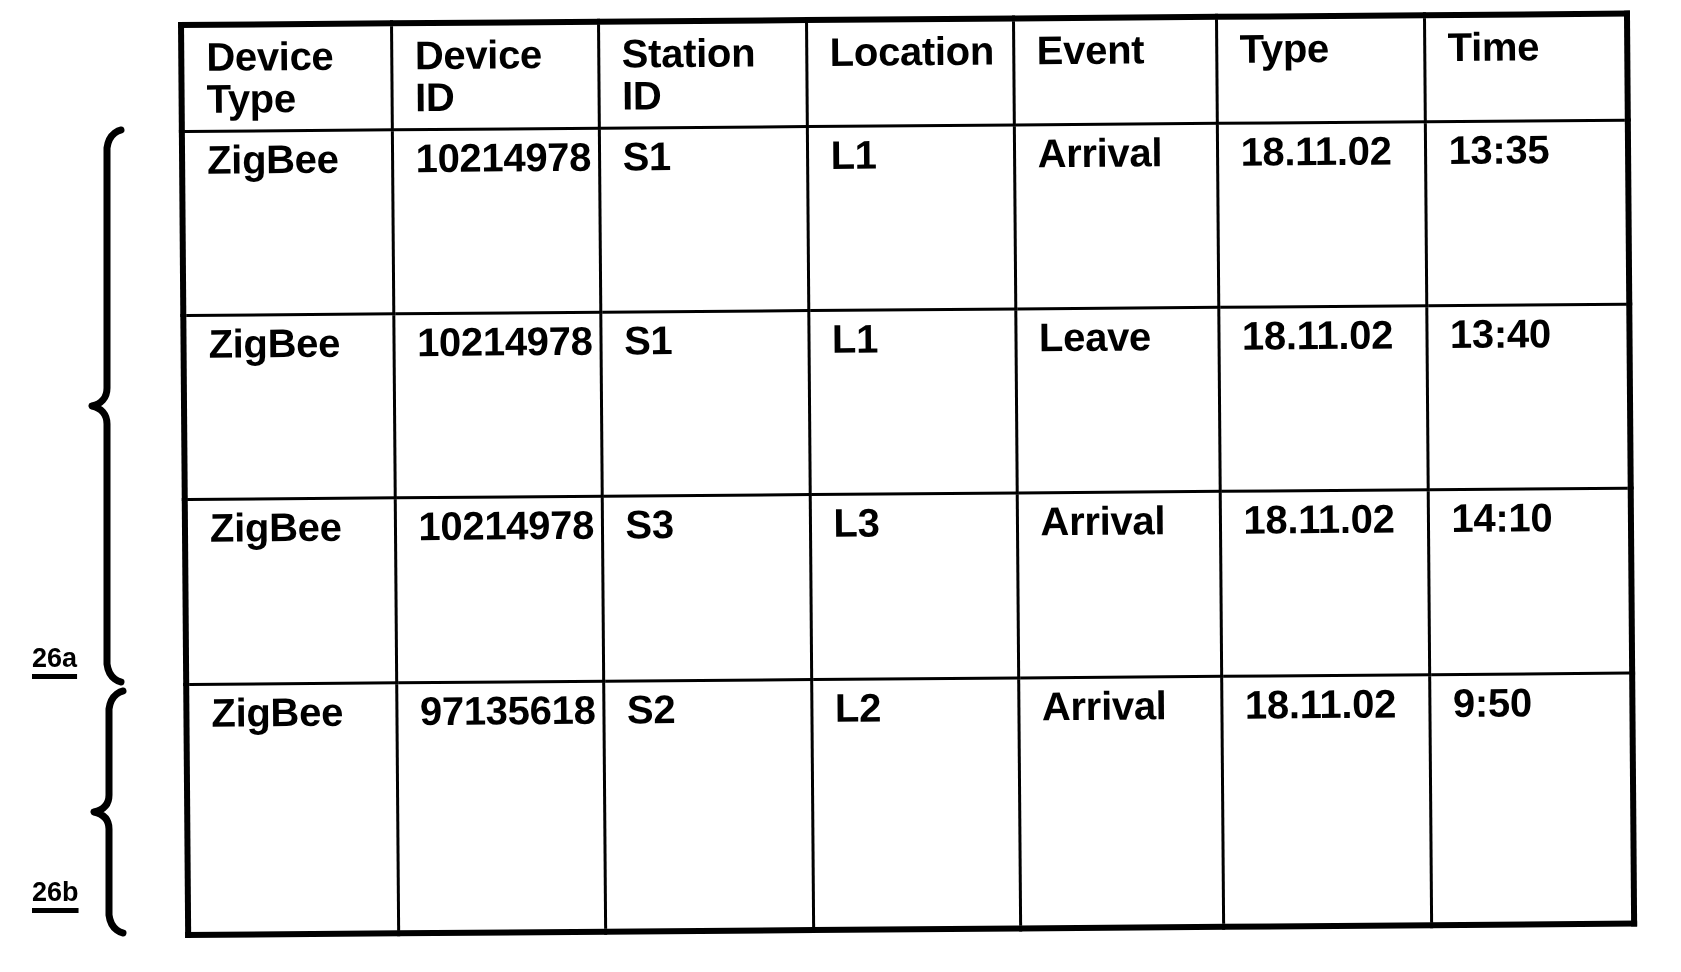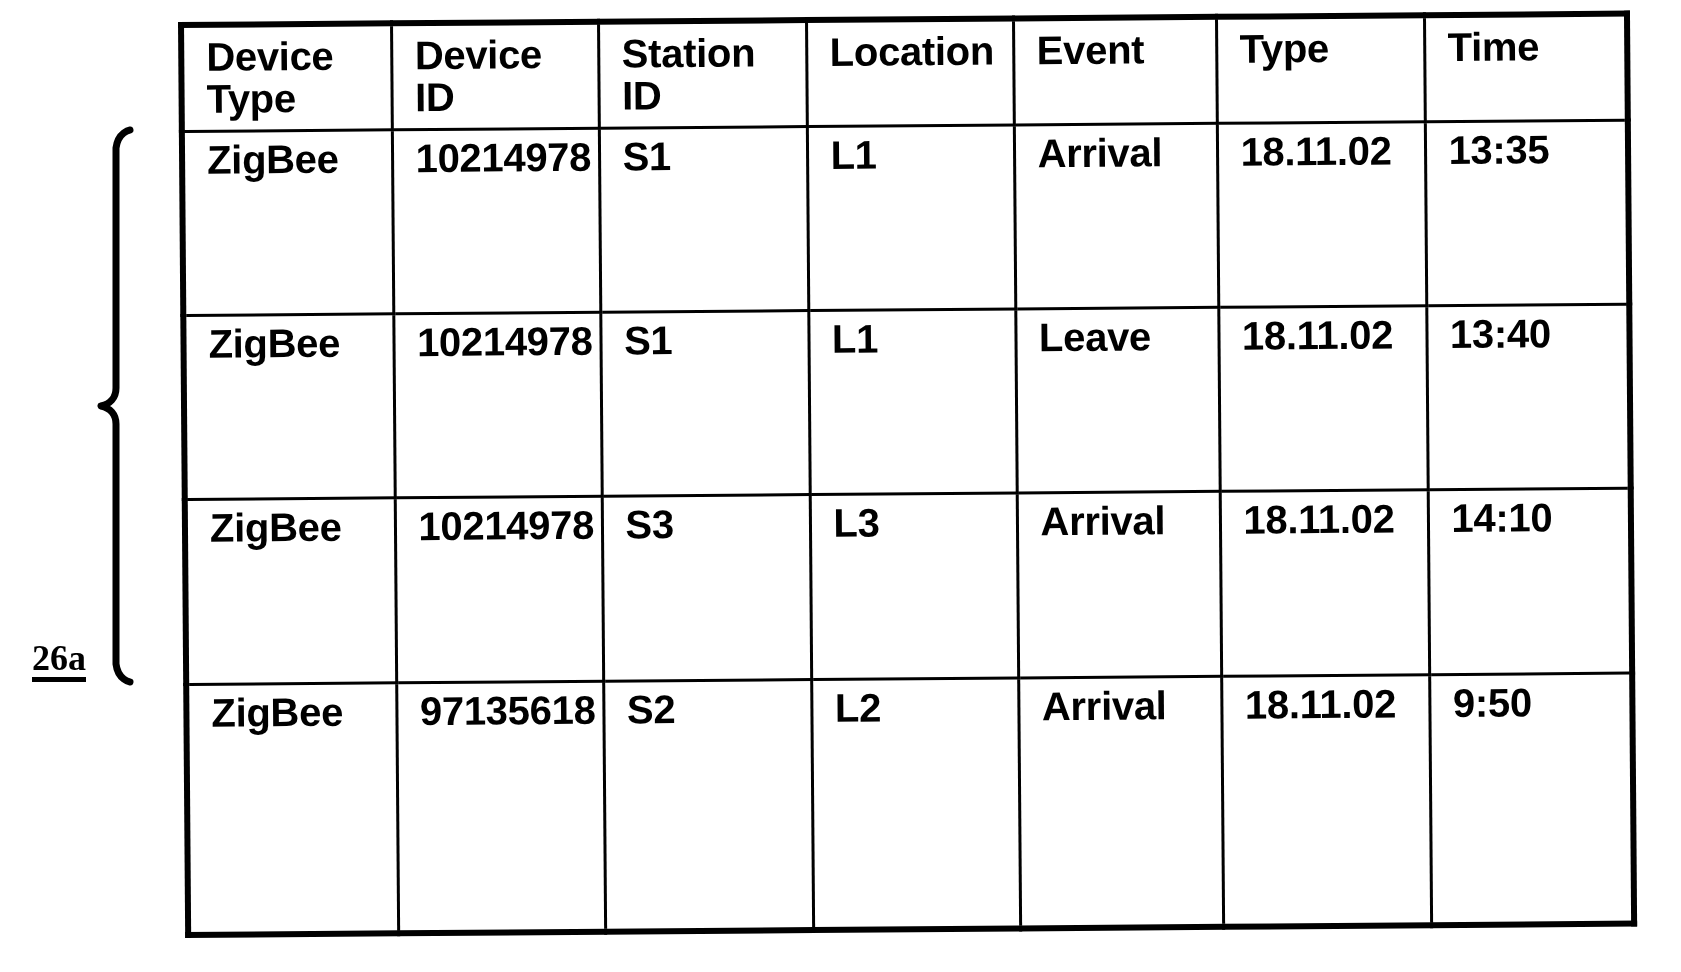--- a/index.html
+++ b/index.html
@@ -76,23 +76,23 @@
   tr.data-row  { height: 184px; }
   tr.data-row-last { height: 250px; }
 
   
   .annot {
     position: absolute;
     display: flex;
     align-items: center;
   }
   .annot-label {
-    font-size: 36px;
+    font-size: 27px;
     font-weight: bold;
-    font-family: Liberation Serif, serif;
+    font-family: Liberation Sans, sans-serif;
     text-decoration: underline;
     text-underline-offset: 7px;
     text-decoration-thickness: 5px;
     letter-spacing: 0px;
     line-height: 1;
   }
   .brace {
     margin-left: 10px;
     display: block;
   }
@@ -109,20 +109,28 @@
 
   <div class="annot" id="annot-26a">
     <span class="annot-label">26a</span>
     <span class="brace">
       <svg width="40" height="560" viewBox="0 0 40 560" aria-hidden="true">
         <path d="M34 4 C34 4 22 6 20 22 L20 262 C20 272 14 278 5 280 C14 282 20 288 20 298 L20 538 C22 554 34 556 34 556" fill="none" stroke="#000" stroke-width="7" stroke-linecap="round" stroke-linejoin="round"></path>
       </svg>
     </span>
   </div>
 
+  <div class="annot" id="annot-26b">
+    <span class="annot-label">26b</span>
+    <span class="brace">
+      <svg width="40" height="250" viewBox="0 0 40 250" aria-hidden="true">
+        <path d="M34 4 C34 4 22 6 20 22 L20 108 C20 118 14 123 5 125 C14 127 20 132 20 142 L20 228 C22 244 34 246 34 246" fill="none" stroke="#000" stroke-width="7" stroke-linecap="round" stroke-linejoin="round"></path>
+      </svg>
+    </span>
+  </div>
 
   <div class="table-wrap">
     <table class="log-table">
       <colgroup>
         <col class="c1">
           <col class="c2">
           <col class="c3">
           <col class="c4">
         <col class="c5">
           <col class="c6">

